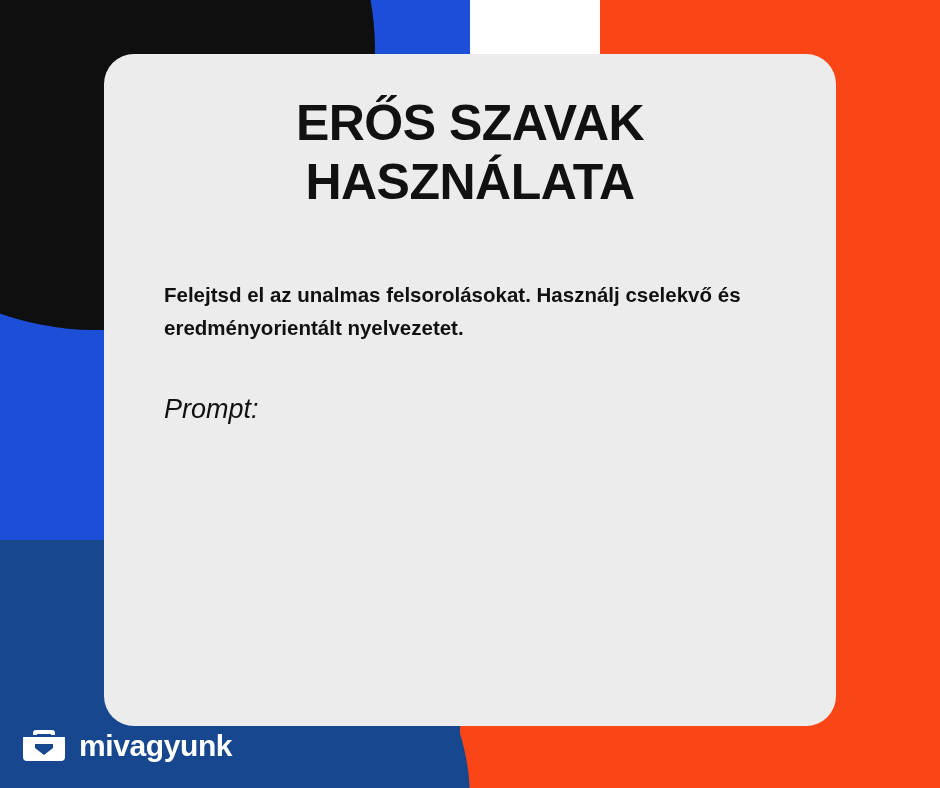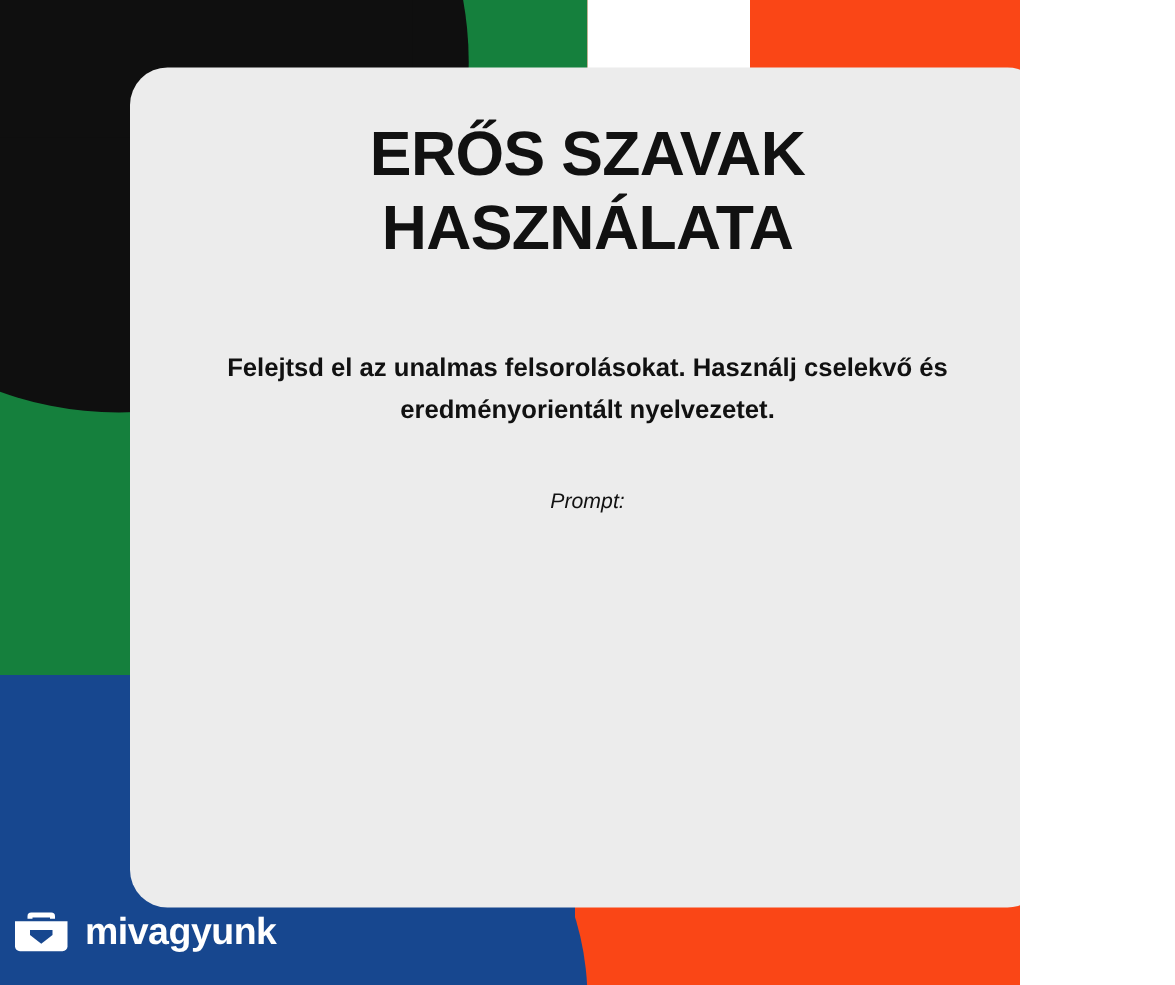--- a/index.html
+++ b/index.html
@@ -9,24 +9,24 @@
   body {
     width: 940px;
     height: 788px;
     overflow: hidden;
     font-family: "Liberation Sans", sans-serif;
     background: #ffffff;
   }
 
   .poster {
     position: relative;
-    width: 816px;
+    width: 940px;
     height: 788px;
     overflow: hidden;
-    background: #15803d;
+    background: #1d4ed8;
   }
 
   
   .bg-layer {
     position: absolute;
     inset: 0;
     overflow: hidden;
   }
 
   
@@ -128,49 +128,48 @@
     line-height: 1.18;
     font-weight: 700;
     letter-spacing: -0.5px;
     color: #111111;
     text-transform: uppercase;
   }
 
   .card-body {
     margin-top: 66px;
     padding: 0 24px;
-    text-align: center;
   }
 
   .lead {
     margin: 0;
     font-size: 20.5px;
     line-height: 1.62;
     font-weight: 700;
     color: #111111;
   }
 
   .prompt-block {
     margin-top: 42px;
     font-style: italic;
-    font-size: 17px;
+    font-size: 27px;
     line-height: 1.72;
     color: #111111;
   }
   .prompt-label {
     display: block;
   }
   .prompt-text {
     display: block;
   }
 
   
   .footer-logo {
     position: absolute;
-    left: 10px;
+    left: 21px;
     bottom: 22px;
     display: flex;
     align-items: center;
     gap: 12px;
   }
   .logo-mark {
     width: 46px;
     height: 40px;
     display: block;
   }

